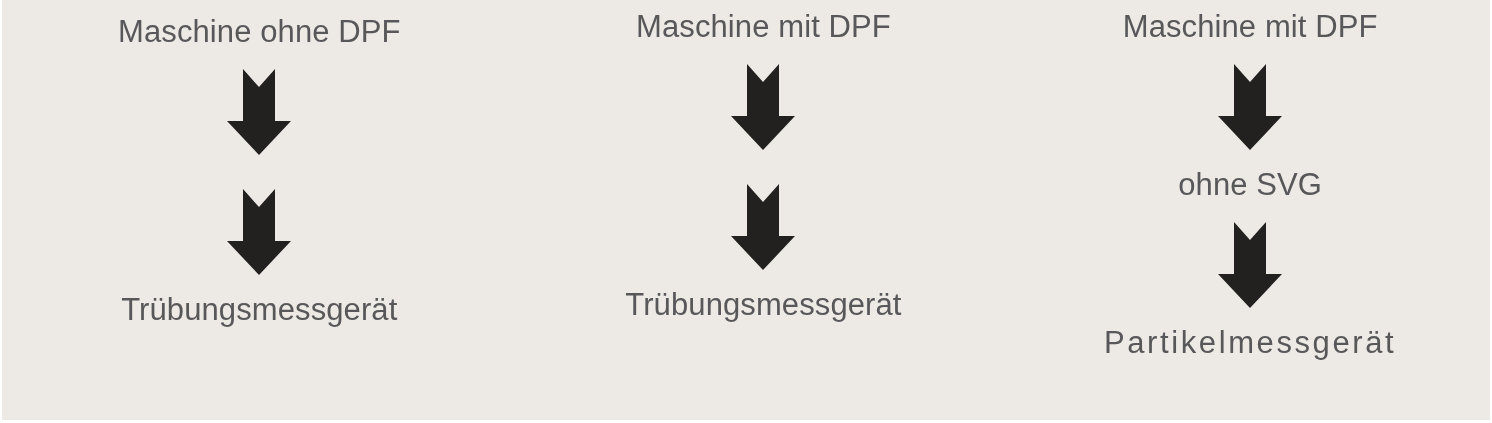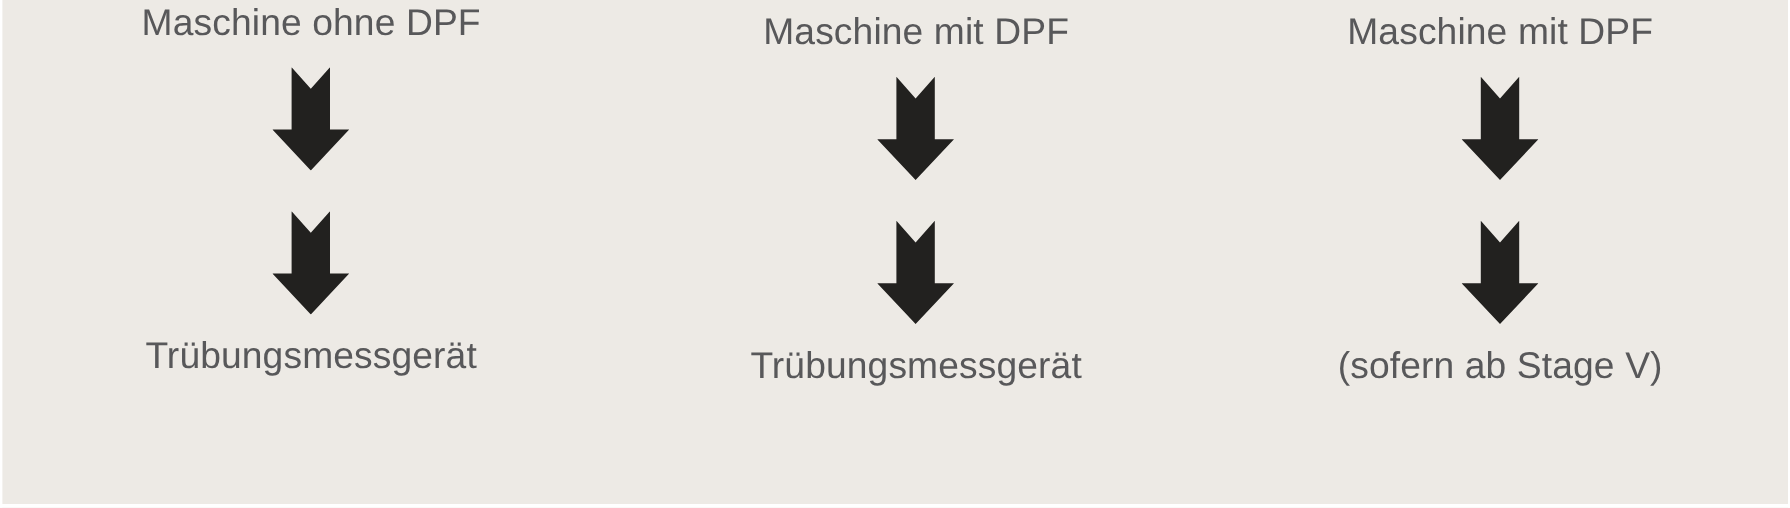--- a/index.html
+++ b/index.html
@@ -31,21 +31,21 @@
 
   .column {
     position: relative;
     height: 100%;
     display: flex;
     flex-direction: column;
     align-items: center;
     box-sizing: border-box;
   }
 
-  .col-1 { width: 516px; padding-top: 0; }
+  .col-1 { width: 516px; padding-top: 13px; }
   .col-2 { width: 495px; padding-top: 8px; }
   .col-3 { width: 481px; padding-top: 8px; }
 
   .node-label {
     color: #58585A;
     font-size: 31px;
     line-height: 38px;
     font-weight: 400;
     text-align: center;
     letter-spacing: 0.1px;
@@ -147,29 +147,30 @@
     <div class="row-gap-a"></div>
 
     <div class="arrow-wrap">
       <svg width="64" height="86" viewBox="0 0 64 86" aria-hidden="true">
         <path d="M16 0 L32 18 L48 0 L48 52 L64 52 L32 86 L0 52 L16 52 Z" fill="#22211F"></path>
       </svg>
     </div>
 
     <div class="row-gap-b"></div>
 
+    <div class="node-label">ohne SVG</div>
 
     <div class="row-gap-c"></div>
 
     <div class="arrow-wrap">
       <svg width="64" height="86" viewBox="0 0 64 86" aria-hidden="true">
         <path d="M16 0 L32 18 L48 0 L48 52 L64 52 L32 86 L0 52 L16 52 Z" fill="#22211F"></path>
       </svg>
     </div>
 
     <div class="row-gap-d"></div>
 
     <div class="label-block">
-      <div class="node-label sub-line">(sofern ab Stage V)</div>
+      <div class="node-label wide-track">Partikelmessgerät</div>
     </div>
   </div>
 
 </div>
 
 </body></html>

